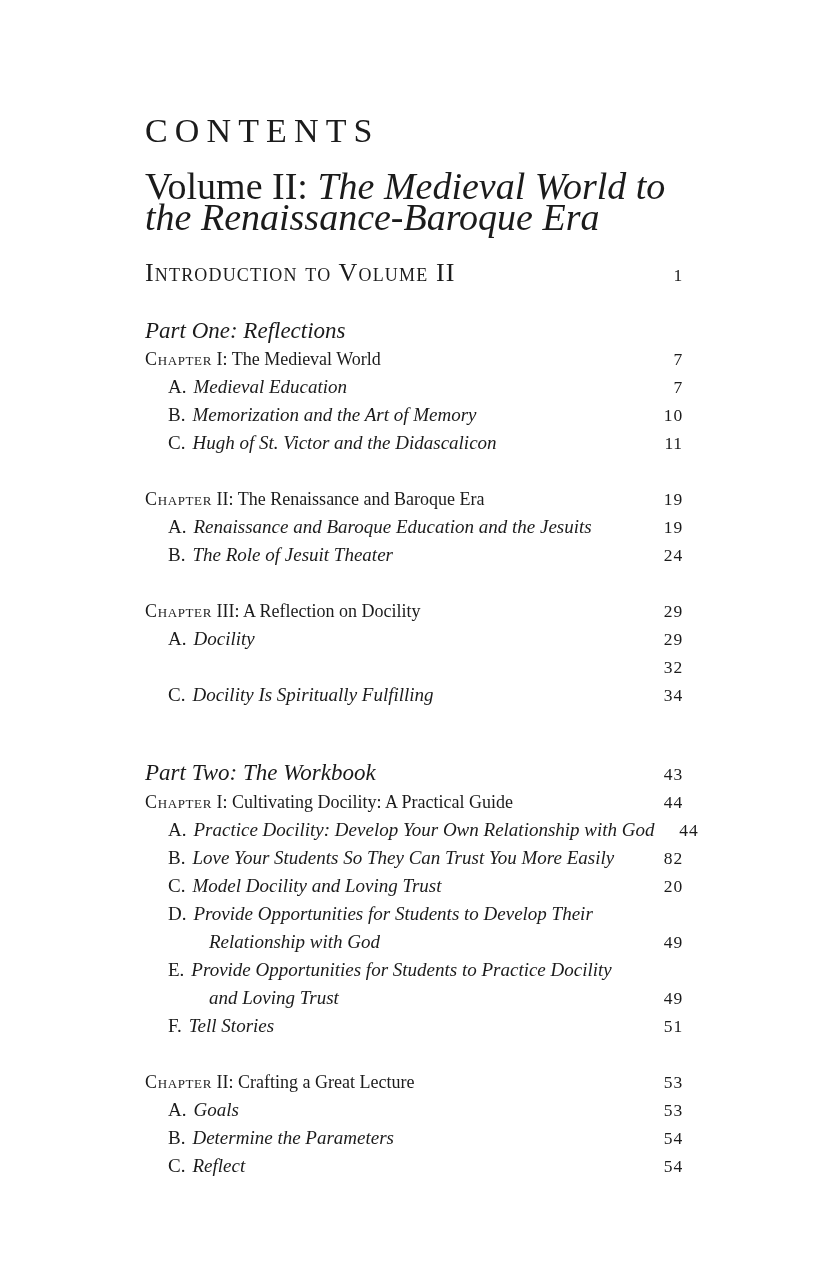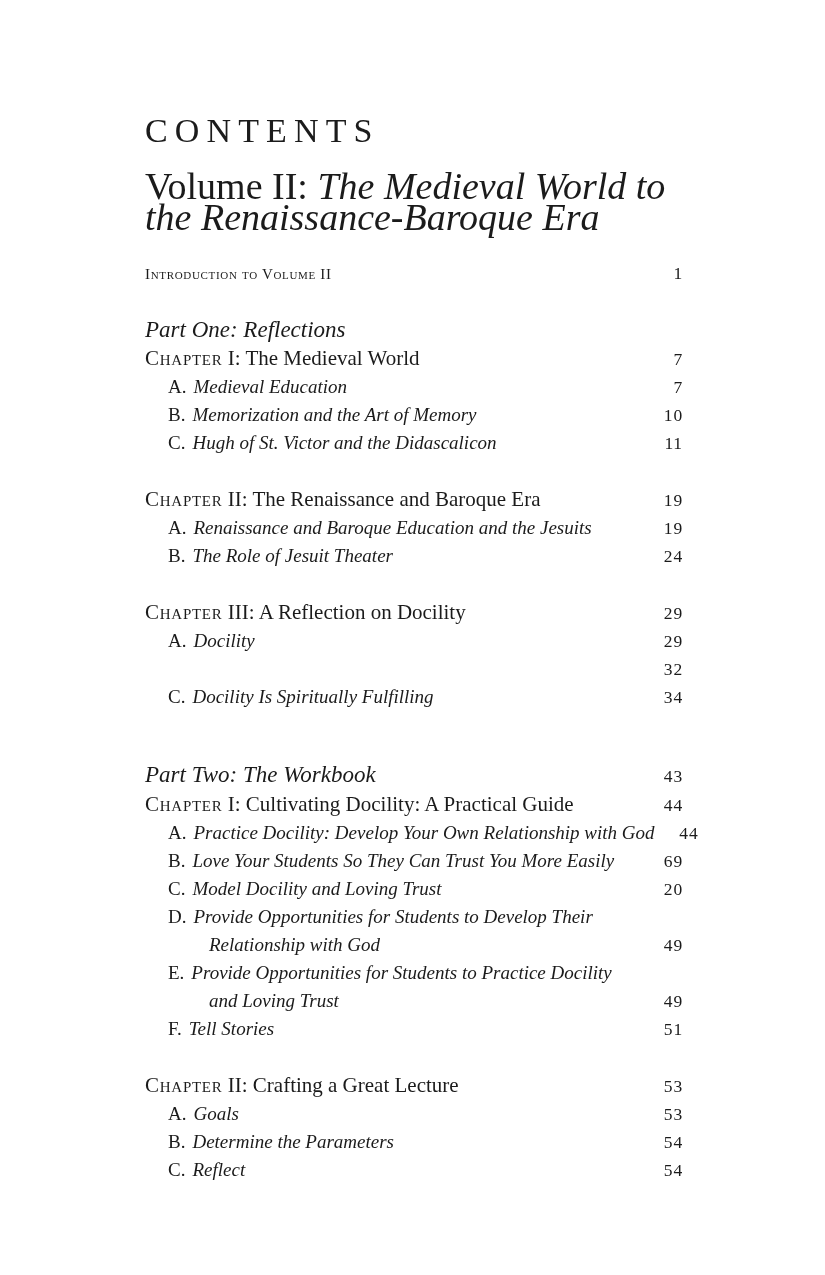--- a/index.html
+++ b/index.html
@@ -25,23 +25,23 @@
   .toc { margin-top:26px; }
   .block { margin-top:0; }
   .block.gap-md { margin-top:28px; }
   .block.gap-lg { margin-top:50px; }
 
   .row { display:flex; align-items:baseline; line-height:28px; }
   .lbl { white-space:nowrap; }
   .fill { flex:1; min-width:6px; }
   .pg { font-size:17.5px; min-width:38px; text-align:right; letter-spacing:0.05em; }
 
-  .intro-label { font-size:15px; font-variant:small-caps; letter-spacing:0.045em; }
+  .intro-label { font-size:26px; font-variant:small-caps; letter-spacing:0.045em; }
   .part-label  { font-size:23px;  font-style:italic; }
-  .ch-label    { font-size:21px; }
+  .ch-label    { font-size:18px; }
   .ch-label .sc{ font-variant:small-caps; letter-spacing:0.035em; }
 
   .item-row      { padding-left:23px; font-size:19px; }
   .item-row.cont { padding-left:64px; }
   .item-letter   { margin-right:7px; font-style:normal; }
   .item-title    { font-style:italic; }
 </style>
 </head>
 <body>
 
@@ -144,21 +144,21 @@
             <span class="pg">44</span>
           </div>
           <div class="row item-row">
             <span class="lbl"><span class="item-letter">A.</span><span class="item-title">Practice Docility: Develop Your Own Relationship with God</span></span>
             <span class="fill"></span>
             <span class="pg">44</span>
           </div>
           <div class="row item-row">
             <span class="lbl"><span class="item-letter">B.</span><span class="item-title">Love Your Students So They Can Trust You More Easily</span></span>
             <span class="fill"></span>
-            <span class="pg">69</span>
+            <span class="pg">82</span>
           </div>
           <div class="row item-row">
             <span class="lbl"><span class="item-letter">C.</span><span class="item-title">Model Docility and Loving Trust</span></span>
             <span class="fill"></span>
             <span class="pg">20</span>
           </div>
           <div class="row item-row">
             <span class="lbl"><span class="item-letter">D.</span><span class="item-title">Provide Opportunities for Students to Develop Their</span></span>
             <span class="fill"></span>
             <span class="pg"></span>

